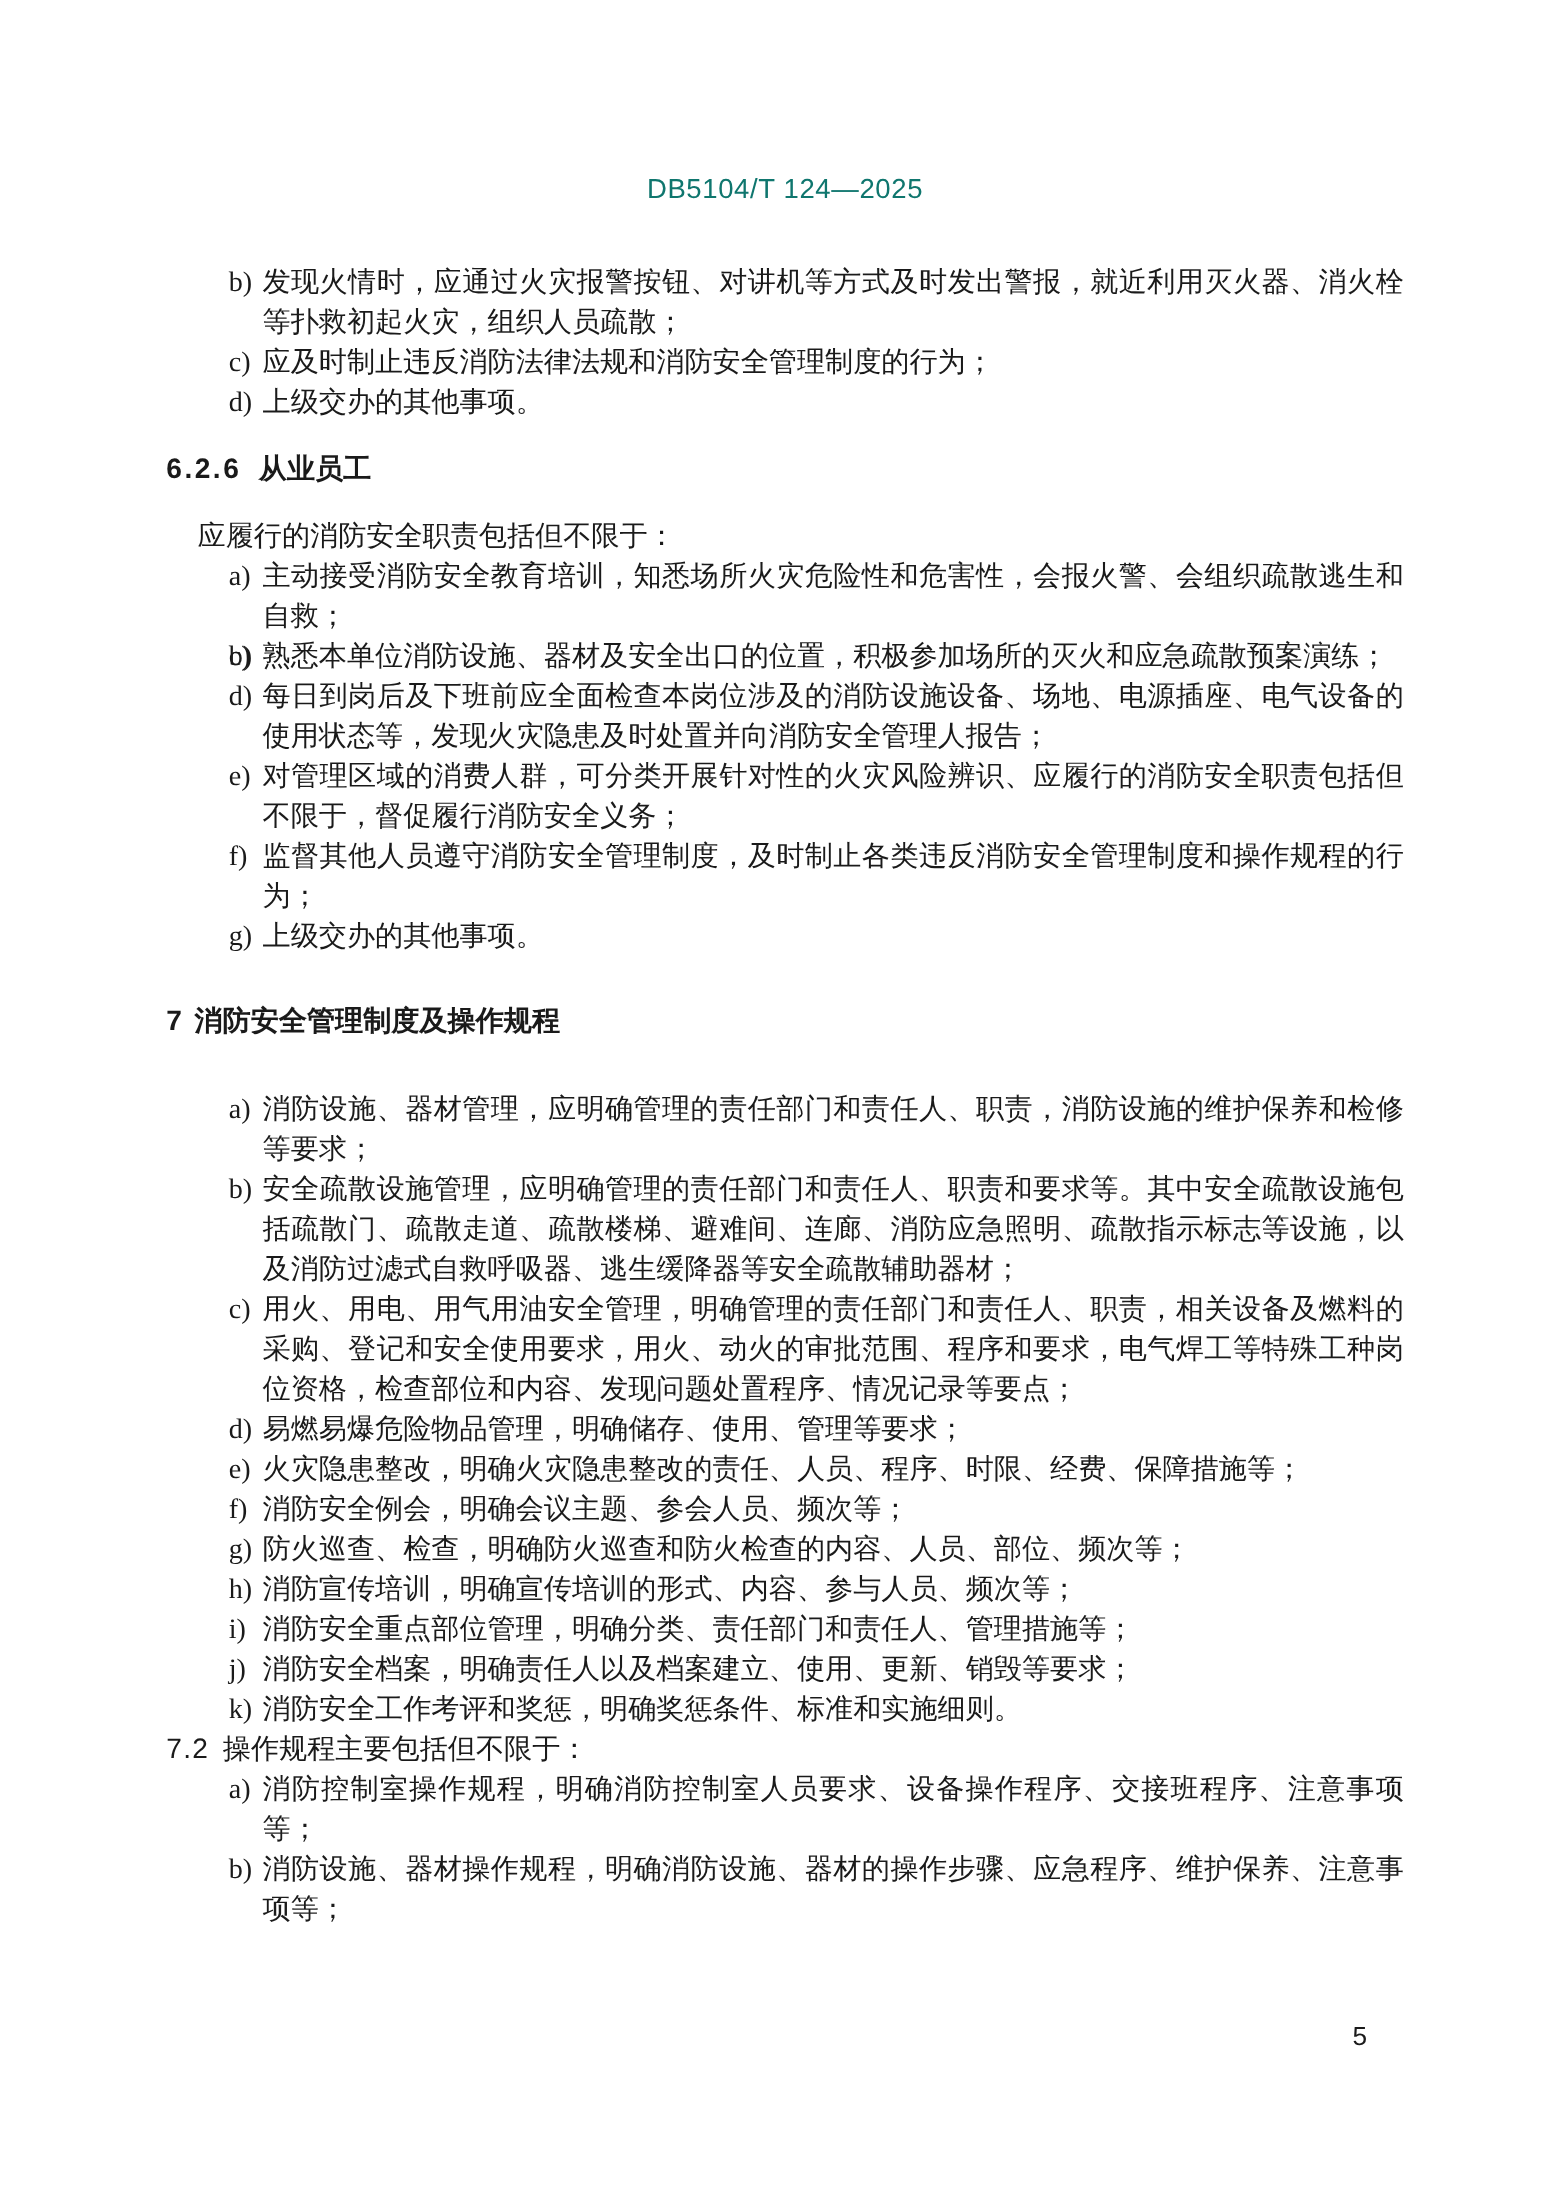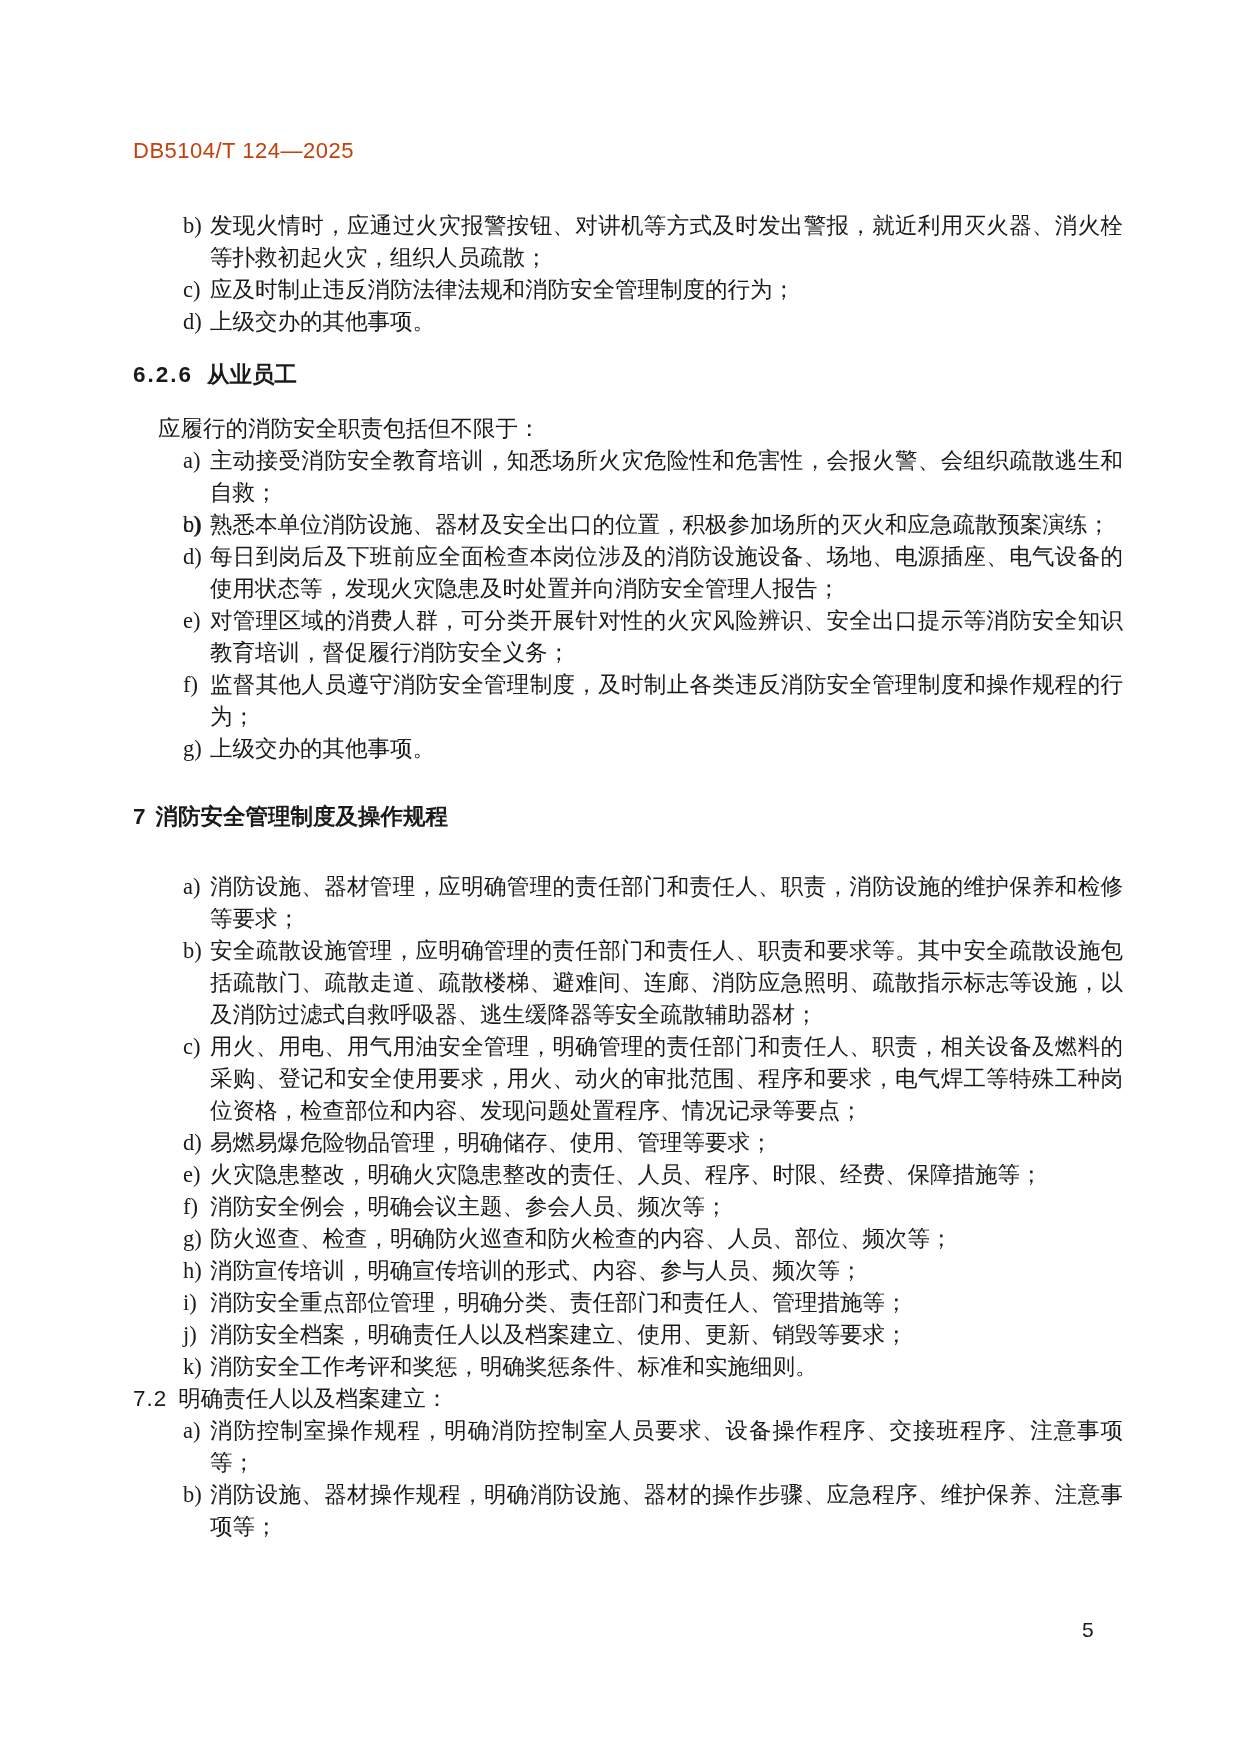--- a/index.html
+++ b/index.html
@@ -8,26 +8,26 @@
     width: 1241px;
     height: 1754px;
     background: #ffffff;
     color: #1a1a1a;
     box-sizing: border-box;
     padding: 138px 118px 0 133px;
     font-family: "Liberation Serif", "DejaVu Serif", serif;
     overflow: hidden;
   }
   .doc-header {
-    text-align: left;
+    text-align: center;
     font-family: "Liberation Sans", "DejaVu Sans", sans-serif;
     font-size: 22px;
     line-height: 26px;
     letter-spacing: 0.5px;
-    color: #c2410c;
+    color: #0f766e;
   }
   .body-text {
     margin-top: 46px;
     font-size: 22.5px;
     line-height: 32px;
   }
   
   .cont-line {
     padding-left: 77px;
     text-align: justify;
@@ -113,21 +113,21 @@
     <div class="list-item">
       <span class="marker">c)</span>
       <span class="item-text">熟悉本单位消防设施、器材及安全出口的位置，积极参加场所的灭火和应急疏散预案演练；</span>
     </div>
     <div class="list-item">
       <span class="marker">d)</span>
       <span class="item-text">每日到岗后及下班前应全面检查本岗位涉及的消防设施设备、场地、电源插座、电气设备的使用状态等，发现火灾隐患及时处置并向消防安全管理人报告；</span>
     </div>
     <div class="list-item">
       <span class="marker">e)</span>
-      <span class="item-text">对管理区域的消费人群，可分类开展针对性的火灾风险辨识、安全出口提示等消防安全知识教育培训，督促履行消防安全义务；</span>
+      <span class="item-text">对管理区域的消费人群，可分类开展针对性的火灾风险辨识、应履行的消防安全职责包括但不限于，督促履行消防安全义务；</span>
     </div>
     <div class="list-item">
       <span class="marker">f)</span>
       <span class="item-text">监督其他人员遵守消防安全管理制度，及时制止各类违反消防安全管理制度和操作规程的行为；</span>
     </div>
     <div class="list-item">
       <span class="marker">g)</span>
       <span class="item-text">上级交办的其他事项。</span>
     </div>
 
@@ -175,21 +175,21 @@
     <div class="list-item">
       <span class="marker">j)</span>
       <span class="item-text">消防安全档案，明确责任人以及档案建立、使用、更新、销毁等要求；</span>
     </div>
     <div class="list-item">
       <span class="marker">k)</span>
       <span class="item-text">消防安全工作考评和奖惩，明确奖惩条件、标准和实施细则。</span>
     </div>
 
     <div class="clause">
-      <span class="c-num">7.2</span><span class="c-text">明确责任人以及档案建立：</span>
+      <span class="c-num">7.2</span><span class="c-text">操作规程主要包括但不限于：</span>
     </div>
 
     <div class="list-item">
       <span class="marker">a)</span>
       <span class="item-text">消防控制室操作规程，明确消防控制室人员要求、设备操作程序、交接班程序、注意事项等；</span>
     </div>
     <div class="list-item">
       <span class="marker">b)</span>
       <span class="item-text">消防设施、器材操作规程，明确消防设施、器材的操作步骤、应急程序、维护保养、注意事项等；</span>
     </div>

